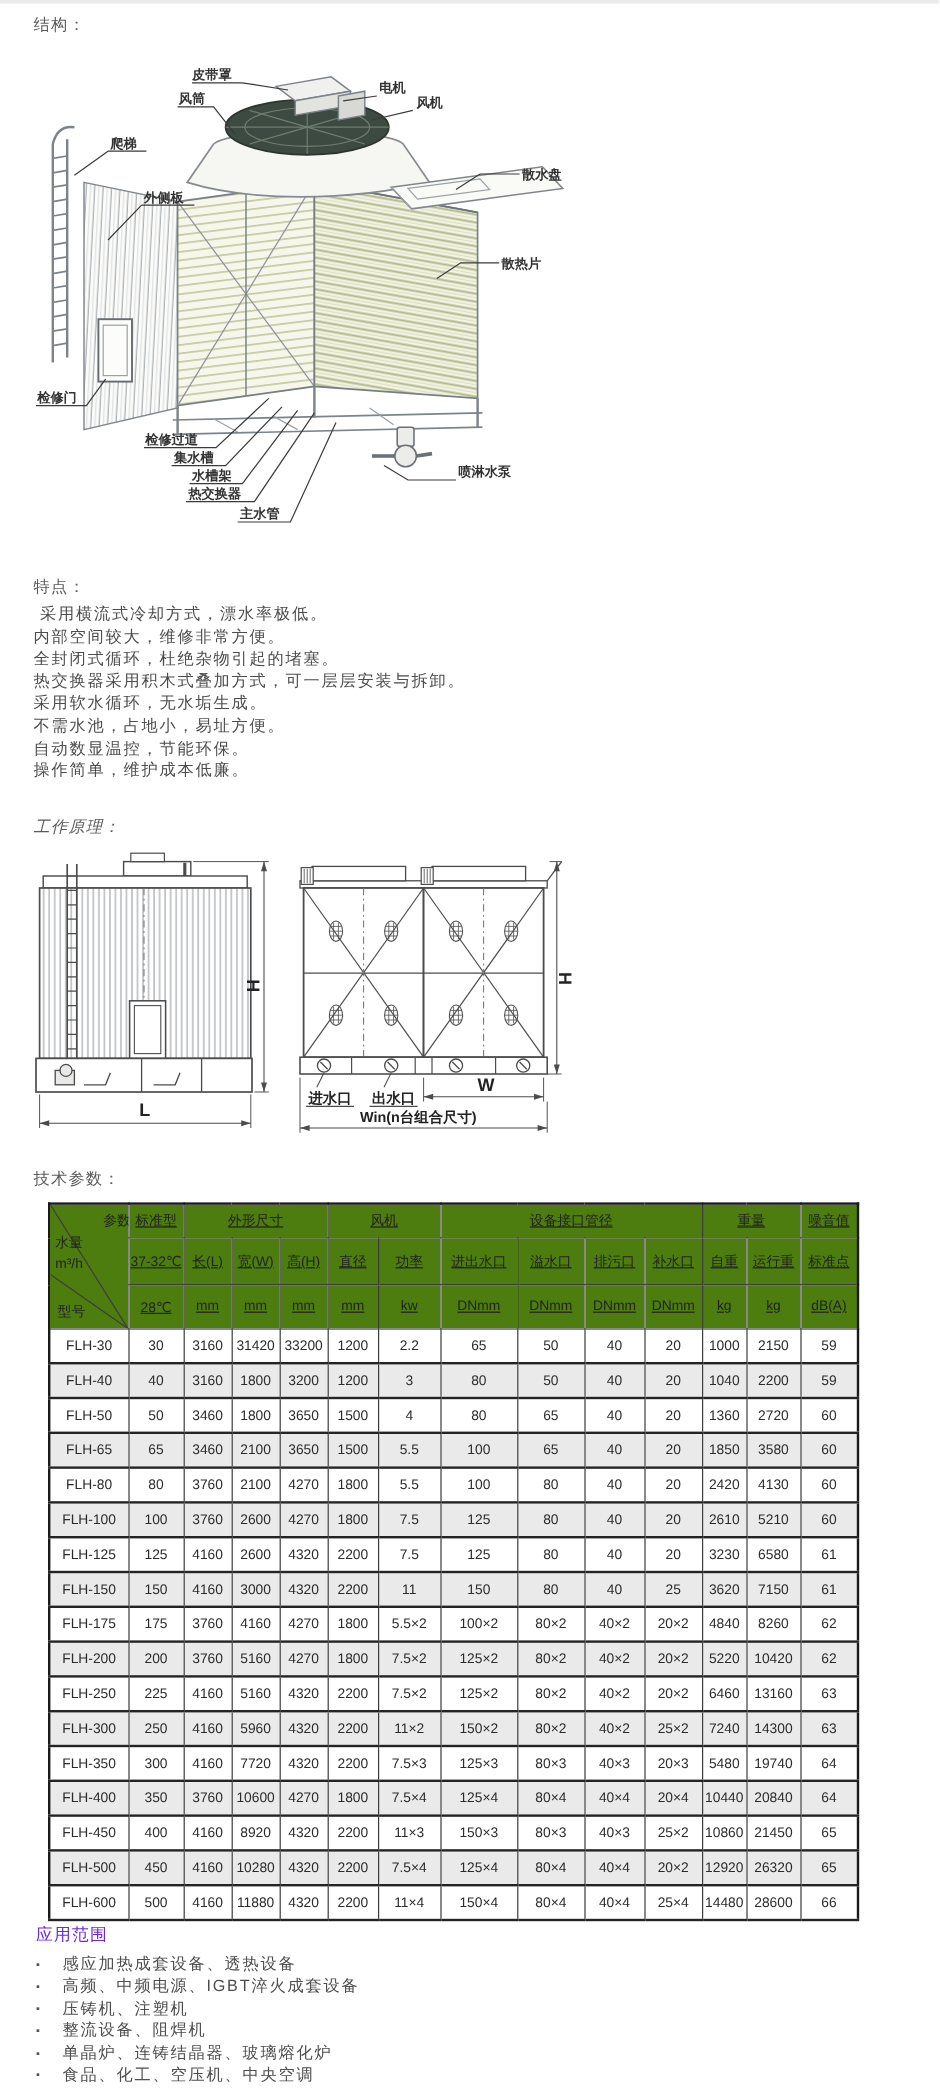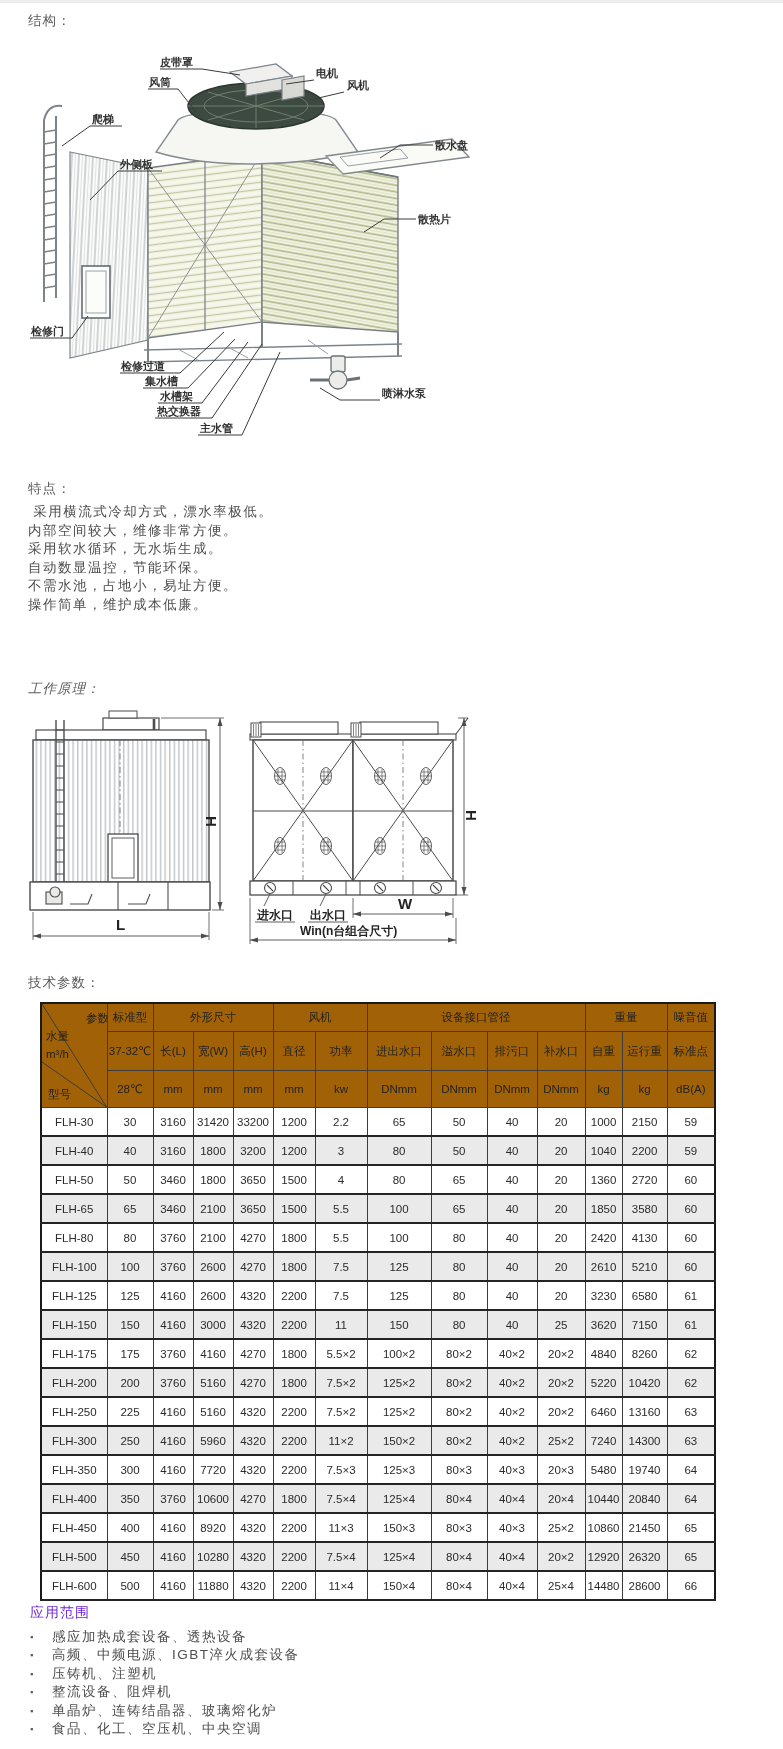--- a/index.html
+++ b/index.html
@@ -15,21 +15,21 @@
   .apps{position:absolute;left:30px;top:1604px;width:560px;}
   .apps .sec-inline{font-size:14px;color:#6d28d9;letter-spacing:1px;margin-bottom:6px;}
   .app-item{font-size:13.5px;line-height:18.4px;color:#4d4d4d;letter-spacing:1.5px;display:flex;}
   .app-item .bullet{width:22px;font-size:9px;line-height:18.4px;color:#555;}
   
   .specs-wrap{position:absolute;left:40px;top:1002px;}
   table.specs{border-collapse:collapse;table-layout:fixed;width:662px;font-size:11.5px;color:#2b2b2b;
               border:2px solid #1a1a1a;}
   .specs th,.specs td{border:1px solid #3c3c3c;text-align:center;vertical-align:middle;padding:0;
               overflow:hidden;white-space:nowrap;}
-  .specs thead th{background:#a16207;font-weight:normal;font-size:11.5px;color:#222;}
+  .specs thead th{background:#4d7c0f;font-weight:normal;font-size:11.5px;color:#222;text-decoration:underline;}
   .specs thead tr.r1 th{height:27px;}
   .specs thead tr.r2 th{height:38px;}
   .specs thead tr.r3 th{height:36px;margin-top:38px;}
   .specs tbody td{height:27px;background:#fff;border-bottom:2px solid #242424;}
   .specs tbody tr.alt td{background:#eaeaea;}
   th.corner{position:relative;background:#eaeaea;}
   .corner-lbl{position:absolute;font-size:11.5px;color:#222;line-height:13px;}
   
   .lineart text{font-family:"Liberation Sans","DejaVu Sans",sans-serif;}
   .lbl{font-size:11px;font-weight:bold;fill:#333;}
@@ -177,23 +177,25 @@
     <text class="lbl" x="129" y="375">热交换器</text>
     <text class="lbl" x="172" y="392">主水管</text>
     <text class="lbl" x="354" y="357">喷淋水泵</text>
   </svg>
 
   <div class="features">
     <div class="sec-inline">特点：</div>
     <div>
         <div class="feat-line"> 采用横流式冷却方式，漂水率极低。</div>
         <div class="feat-line">内部空间较大，维修非常方便。</div>
+        <div class="feat-line">全封闭式循环，杜绝杂物引起的堵塞。</div>
+        <div class="feat-line">热交换器采用积木式叠加方式，可一层层安装与拆卸。</div>
         <div class="feat-line">采用软水循环，无水垢生成。</div>
+        <div class="feat-line">不需水池，占地小，易址方便。</div>
         <div class="feat-line">自动数显温控，节能环保。</div>
-        <div class="feat-line">不需水池，占地小，易址方便。</div>
         <div class="feat-line">操作简单，维护成本低廉。</div>
       </div>
   </div>
 
   <div class="sec-title" style="left:28px;top:680px;font-style:italic;">工作原理：</div>
 
   <svg class="lineart" style="position:absolute;left:8px;top:706px;" width="480" height="252" viewBox="0 0 480 252">
     <defs>
       <pattern id="vlines" width="4.6" height="10" patternUnits="userSpaceOnUse">
         <rect width="4.6" height="10" fill="#ffffff"></rect>

